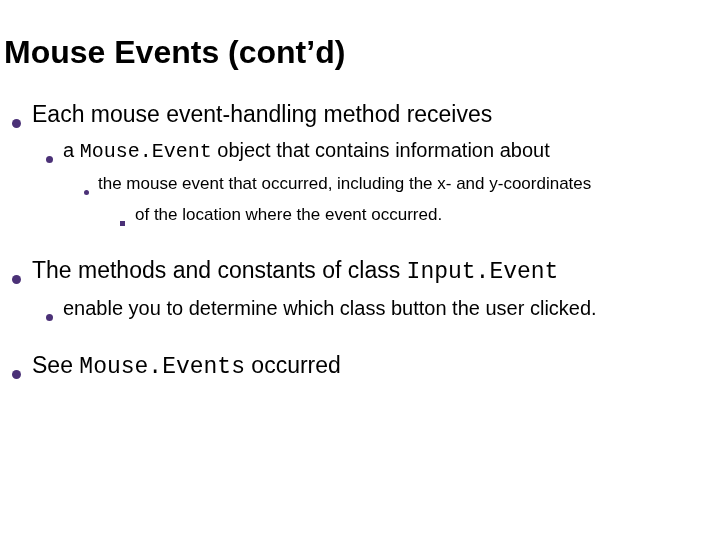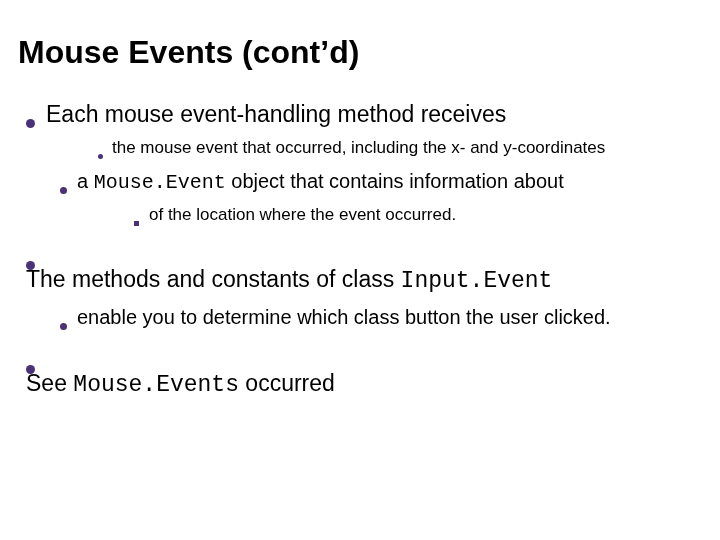--- a/index.html
+++ b/index.html
@@ -6,21 +6,21 @@
     margin: 0;
     padding: 0;
     width: 720px;
     height: 540px;
     background: #fff;
     font-family: Arial, Helvetica, sans-serif;
     color: #000;
   }
   .slide {
     box-sizing: border-box;
-    padding: 34px 18px 0 18px;
+    padding: 34px 18px 0 4px;
     width: 720px;
     height: 540px;
   }
   .title {
     font-size: 32px;
     font-weight: bold;
     margin-bottom: 28px;
   }
   .bullet-row {
     display: flex;
@@ -70,44 +70,44 @@
   .lvl3 { margin-left: 80px; }
   .lvl4 { margin-left: 116px; }
   .txt-1 { font-size: 23px; line-height: 1.35; }
   .txt-2 { font-size: 20px; line-height: 1.4; }
   .txt-3 { font-size: 17px; line-height: 1.45; }
   .txt-4 { font-size: 17px; line-height: 1.45; }
   code.inline {
     font-family: "Courier New", Courier, monospace;
   }
   .block { margin-bottom: 6px; }
-  .group-gap { margin-top: 28px; flex-direction: column; }
+  .group-gap { margin-top: 28px; }
 </style>
 </head>
 <body>
 
 <div class="slide">
 
   <div class="title">Mouse Events (cont’d)</div>
 
   <div class="bullet-row lvl1 block">
     <span class="dot"></span>
     <span class="txt-1">Each mouse event-handling method receives</span>
   </div>
 
-  <div class="bullet-row lvl3 block">
-    <span class="dot-xs"></span>
-    <span class="txt-3">the mouse event that occurred, including the x- and y-coordinates</span>
-  </div>
-
   <div class="bullet-row lvl2 block">
     <span class="dot-sm"></span>
     <span class="txt-2">
       <span>a </span><code class="inline">Mouse.Event</code><span> object that contains information about</span>
     </span>
+  </div>
+
+  <div class="bullet-row lvl3 block">
+    <span class="dot-xs"></span>
+    <span class="txt-3">the mouse event that occurred, including the x- and y-coordinates</span>
   </div>
 
   <div class="bullet-row lvl4 block">
     <span class="square"></span>
     <span class="txt-4">of the location where the event occurred.</span>
   </div>
 
   <div class="bullet-row lvl1 block group-gap">
     <span class="dot"></span>
     <span class="txt-1">

